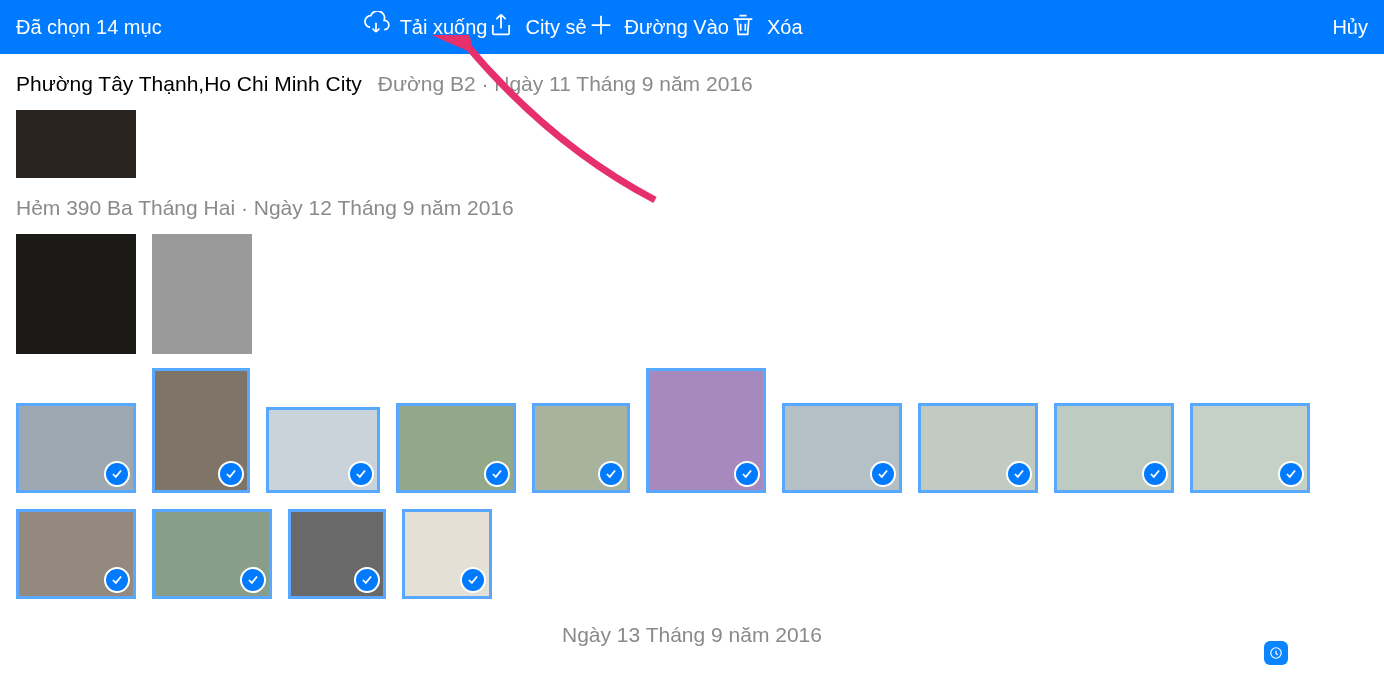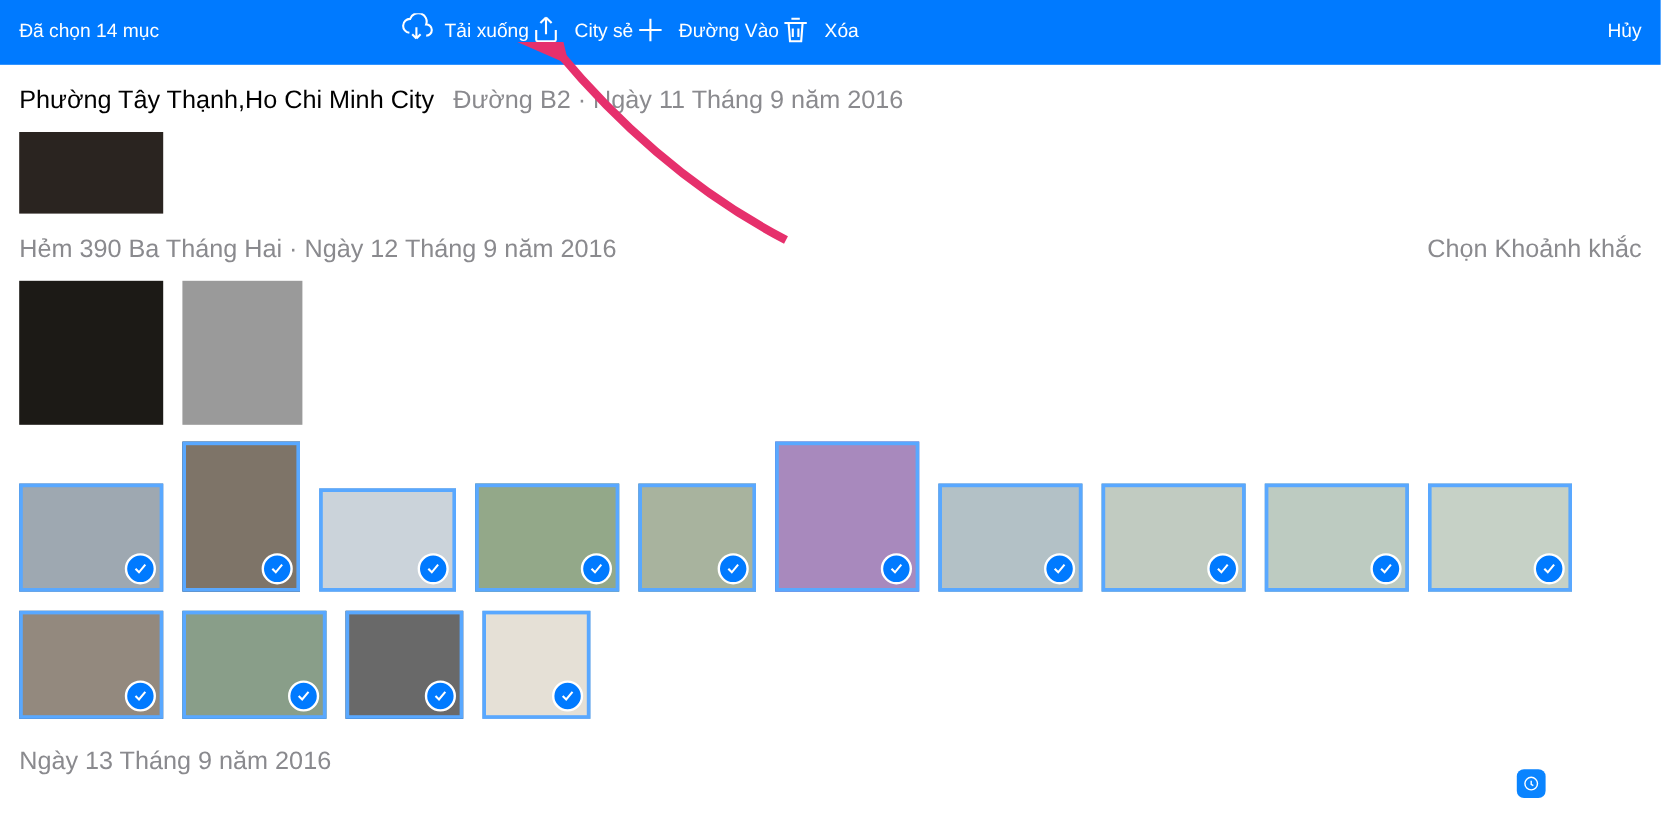--- a/index.html
+++ b/index.html
@@ -1,25 +1,25 @@
 <!DOCTYPE html>
 <html><head>
 <meta charset="utf-8">
 <style>
 * { margin: 0; padding: 0; box-sizing: border-box; }
 body { font-family: -apple-system, BlinkMacSystemFont, "Segoe UI", Helvetica, Arial, sans-serif; background: #fff; width: 1384px; height: 685px; overflow: hidden; position: relative; }
 
-.toolbar { background: #007AFF; height: 54px; display: flex; align-items: center; padding: 0 16px; color: #fff; font-size: 16px; }
+.toolbar { background: #007AFF; height: 54px; display: flex; align-items: center; padding: 0 16px; color: #fff; font-size: 20px; }
 .toolbar .count { flex: 0 0 auto; margin-right: 40px; }
 .toolbar .actions { display: flex; margin-left: 160px; }
 .toolbar .action { display: flex; align-items: center; gap: 10px; cursor: pointer; }
 .toolbar .action svg { width: 28px; height: 28px; stroke: #fff; fill: none; stroke-width: 1.5; }
 .toolbar .cancel { margin-left: auto; font-weight: 400; cursor: pointer; }
 
-.content { padding: 0 16px; }
+.content { padding: 0 16px; text-align: center; }
 
 .section-header { display: flex; align-items: baseline; gap: 16px; padding-top: 18px; font-size: 21px; }
 .section-header .title { color: #000; }
 .section-header .sub { color: #8a8a8e; }
 .section-header .select-moment { margin-left: auto; color: #8a8a8e; cursor: pointer; }
 
 .thumbs { display: flex; flex-wrap: wrap; gap: 16px; padding-top: 14px; align-items: flex-end; }
 .thumb { position: relative; cursor: pointer; }
 .thumb .img { background: #ccc; display: block; }
 .thumb.selected .img-wrap { outline: 3px solid #007AFF; outline-offset: -3px; }
@@ -88,21 +88,20 @@
     </div>
     <div class="thumbs">
       <div class="thumb">
         <div class="img-wrap" style="position: relative;">
           <div class="img" style="width: 120px; height: 68px; background: rgb(42, 36, 32);"></div>
         </div>
       </div>
     </div>
     <div class="section-header">
       <span class="sub">Hẻm 390 Ba Tháng Hai · Ngày 12 Tháng 9 năm 2016</span>
-      <span class="select-moment">Chọn Khoảnh khắc</span>
     </div>
     <div class="thumbs">
       <div class="thumb">
         <div class="img-wrap" style="position: relative;">
           <div class="img" style="width: 120px; height: 120px; background: rgb(28, 26, 22);"></div>
         </div>
       </div>
       <div class="thumb">
         <div class="img-wrap" style="position: relative;">
           <div class="img" style="width: 100px; height: 120px; background: rgb(154, 154, 154);"></div>

